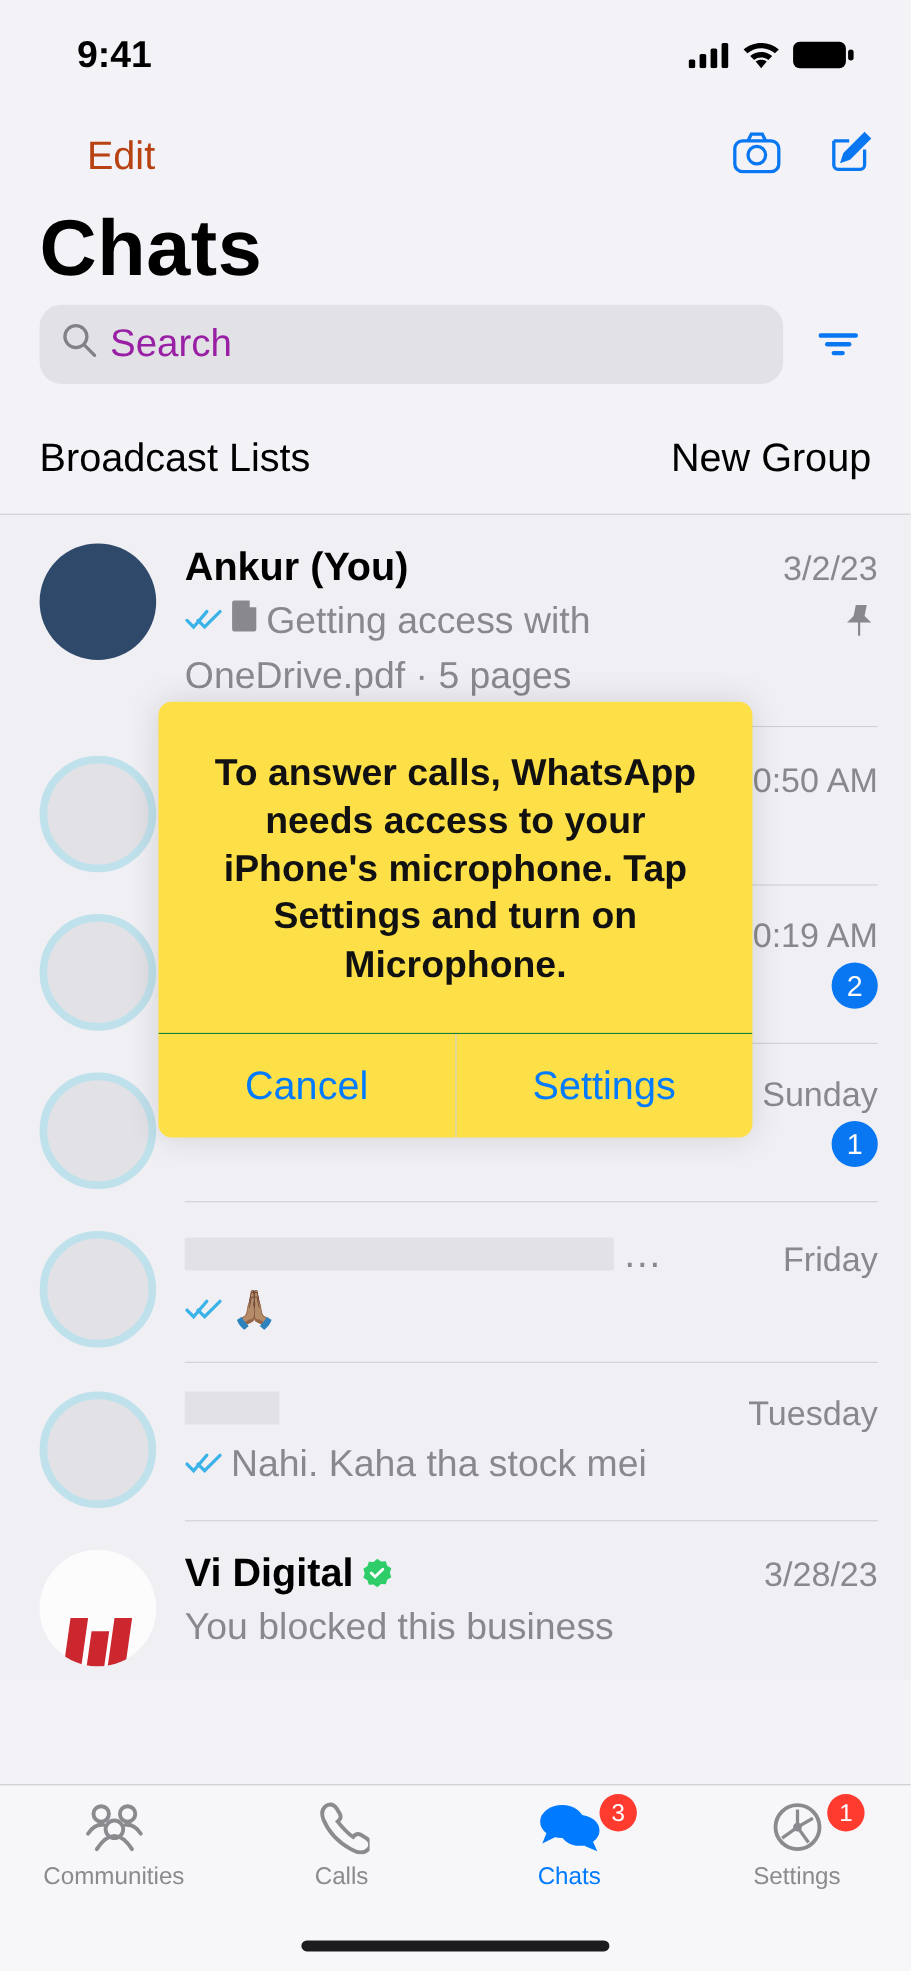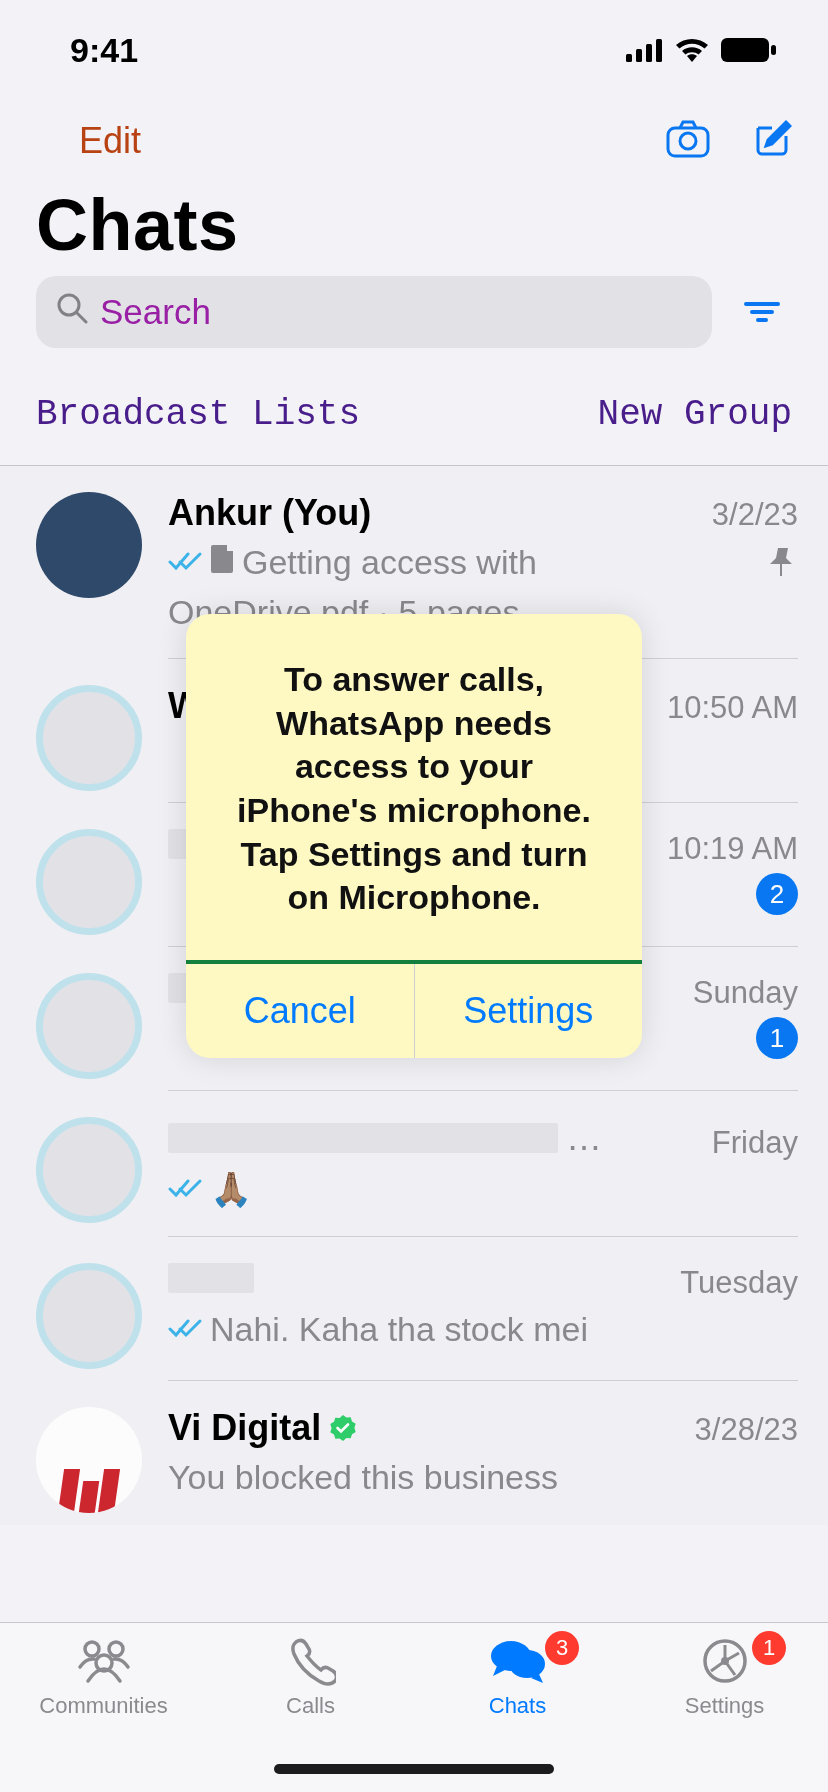--- a/index.html
+++ b/index.html
@@ -51,21 +51,21 @@
       padding: 0 20px;
       color: #a21caf;
       font-size: 35px;
       gap: 12px;
     }
     .filter-icon { width: 60px; display: flex; align-items: center; justify-content: center; }
     
     .top-links {
       display: flex; justify-content: space-between;
       padding: 36px 36px 30px;
-      font-size: 36px; color: #4c1d95; font-family: Liberation Mono, monospace;
+      font-size: 36px; color: #000000;
     }
     .divider-full { height: 1px; background: #c7c7cc; }
     
     .chat-list { background: #f2f2f7; }
     .chat-row {
       display: flex;
       padding: 20px 30px 0 36px;
       align-items: flex-start;
       gap: 26px;
     }
@@ -144,37 +144,37 @@
       width: 280px; height: 10px; background: #1c1c1e; border-radius: 5px;
     }
     
     .overlay {
       position: absolute; inset: 0;
       background: rgba(0,0,0,0.0);
       display: flex; align-items: center; justify-content: center;
       pointer-events: none;
     }
     .alert {
-      width: 456px;
-      background: #fef9c3;
-      border-radius: 24px;
+      width: 540px;
+      background: #fde047;
+      border-radius: 12px;
       overflow: hidden;
       box-shadow: 0 0 30px rgba(0,0,0,0.12);
       pointer-events: auto;
       margin-top: -120px;
     }
     .alert-msg {
       padding: 44px 36px 40px;
       font-size: 34px;
       font-weight: 600;
       text-align: center;
       line-height: 1.28;
       color: #111;
     }
-    .alert-buttons { display: flex; border-top: 4px solid #15803d; }
+    .alert-buttons { display: flex; border-top: 1px solid #15803d; }
     .alert-btn {
       flex: 1;
       text-align: center;
       padding: 26px 0;
       font-size: 36px;
       color: #007aff;
     }
     .alert-btn + .alert-btn { border-left: 1px solid #cfcfd3; }
     
     .root-dim { filter: saturate(0.92) brightness(0.99); }

